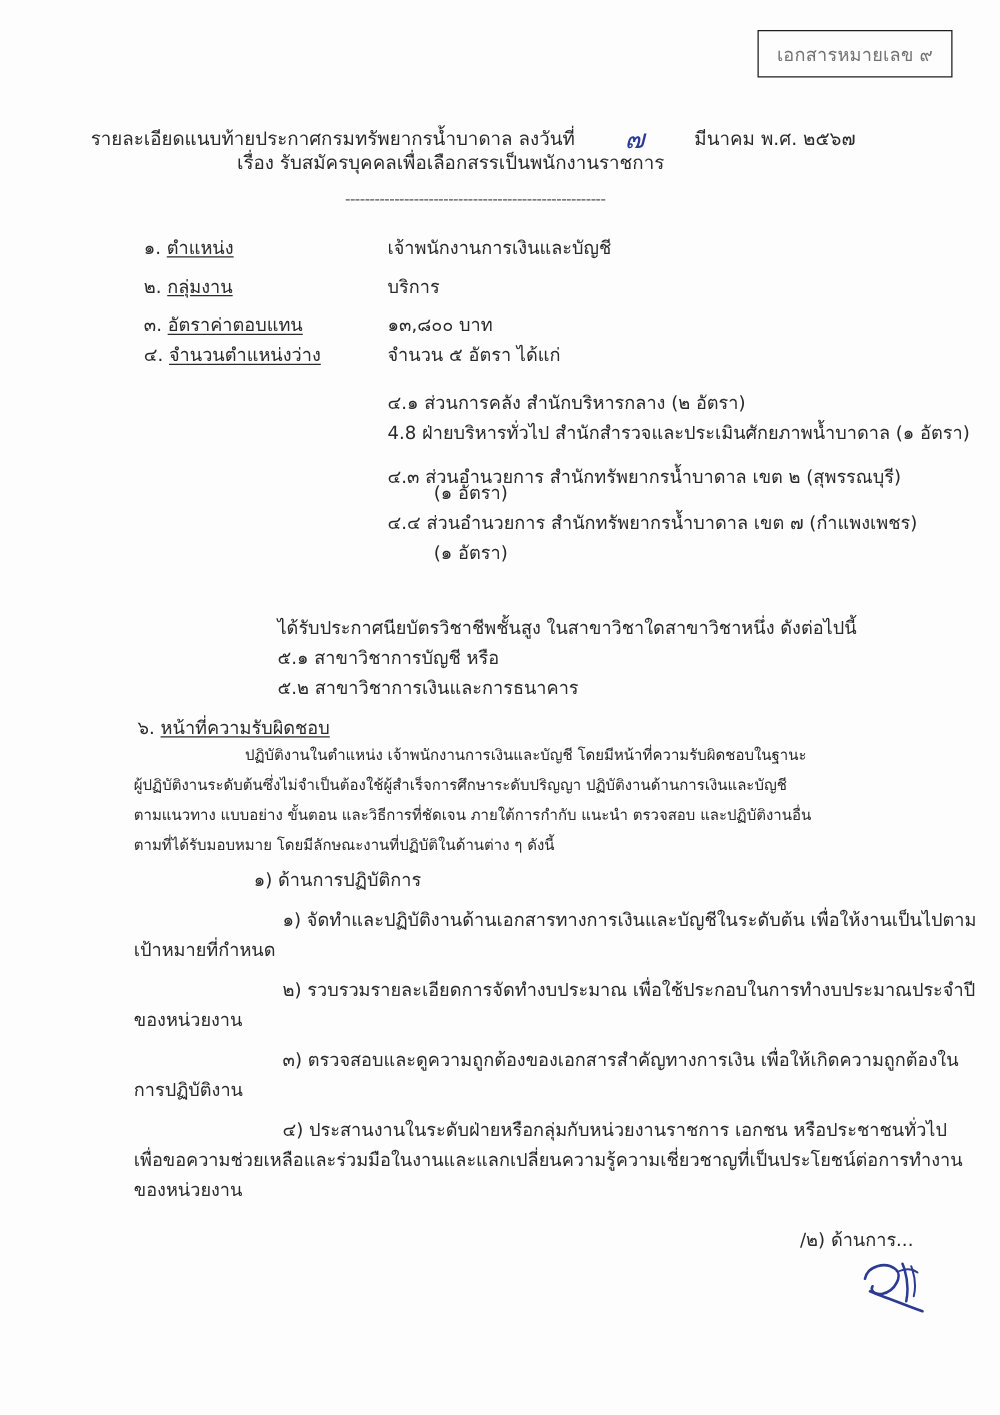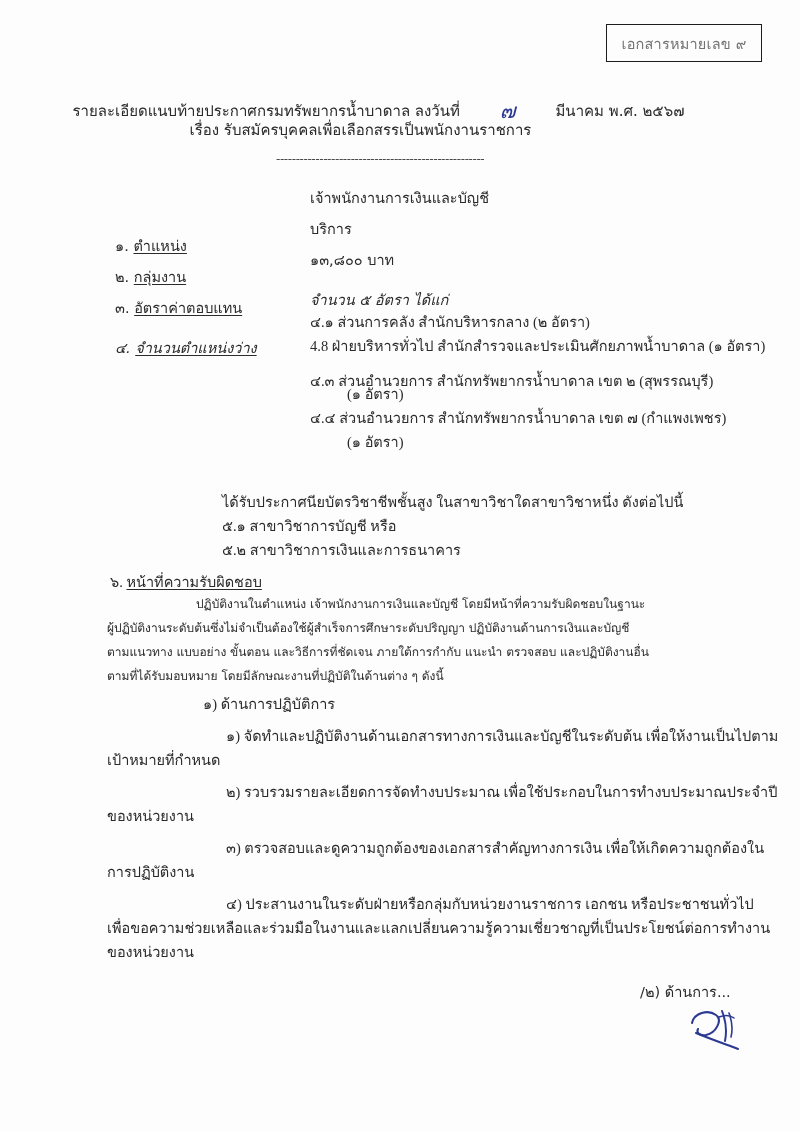--- a/index.html
+++ b/index.html
@@ -95,38 +95,36 @@
     position: absolute;
     left: 115px;
     width: 660px;
     font-size: 14.5px;
     white-space: nowrap;
   }
   .field-row .field-label {
     display: inline-block;
     width: 195px;
     vertical-align: top;
-    margin-top: 48px;
   }
   .field-row .field-label .u {
     text-decoration: underline;
     text-underline-offset: 2px;
   }
   .field-row .field-value {
     display: inline-block;
     vertical-align: top;
   }
 
   
   .txt {
     position: absolute;
     font-size: 14.5px;
     white-space: nowrap;
     color: #2a2a2a;
-    font-family: Liberation Serif, serif;
   }
   .txt.heading .u {
     text-decoration: underline;
     text-underline-offset: 2px;
   }
 
   
   .para-line {
     position: absolute;
     font-size: 12px;
@@ -178,21 +176,21 @@
   <div class="field-row" style="top:217px;">
     <span class="field-label"><span>๒.</span>
       <span class="u">กลุ่มงาน</span></span><span class="field-value">บริการ</span>
   </div>
 
   <div class="field-row" style="top:248px;">
     <span class="field-label"><span>๓.</span>
       <span class="u">อัตราค่าตอบแทน</span></span><span class="field-value">๑๓,๘๐๐ บาท</span>
   </div>
 
-  <div class="field-row" style="top:288px;font-style:italic;">
+  <div class="field-row" style="top:272px;">
     <span class="field-label"><span>๔.</span>
       <span class="u">จำนวนตำแหน่งว่าง</span></span><span class="field-value">จำนวน ๕ อัตรา ได้แก่</span>
   </div>
 
   <div class="txt" style="left:310px; top:310px;">๔.๑ ส่วนการคลัง สำนักบริหารกลาง (๒ อัตรา)</div>
   <div class="txt" style="left:310px; top:334px;">4.8 ฝ่ายบริหารทั่วไป สำนักสำรวจและประเมินศักยภาพน้ำบาดาล (๑ อัตรา)</div>
   <div class="txt" style="left:310px; top:358px;margin-top:11px;">๔.๓ ส่วนอำนวยการ สำนักทรัพยากรน้ำบาดาล เขต ๒ (สุพรรณบุรี)</div>
   <div class="txt" style="left:347px; top:382px;">(๑ อัตรา)</div>
   <div class="txt" style="left:310px; top:406px;">๔.๔ ส่วนอำนวยการ สำนักทรัพยากรน้ำบาดาล เขต ๗ (กำแพงเพชร)</div>
   <div class="txt" style="left:347px; top:430px;">(๑ อัตรา)</div>

